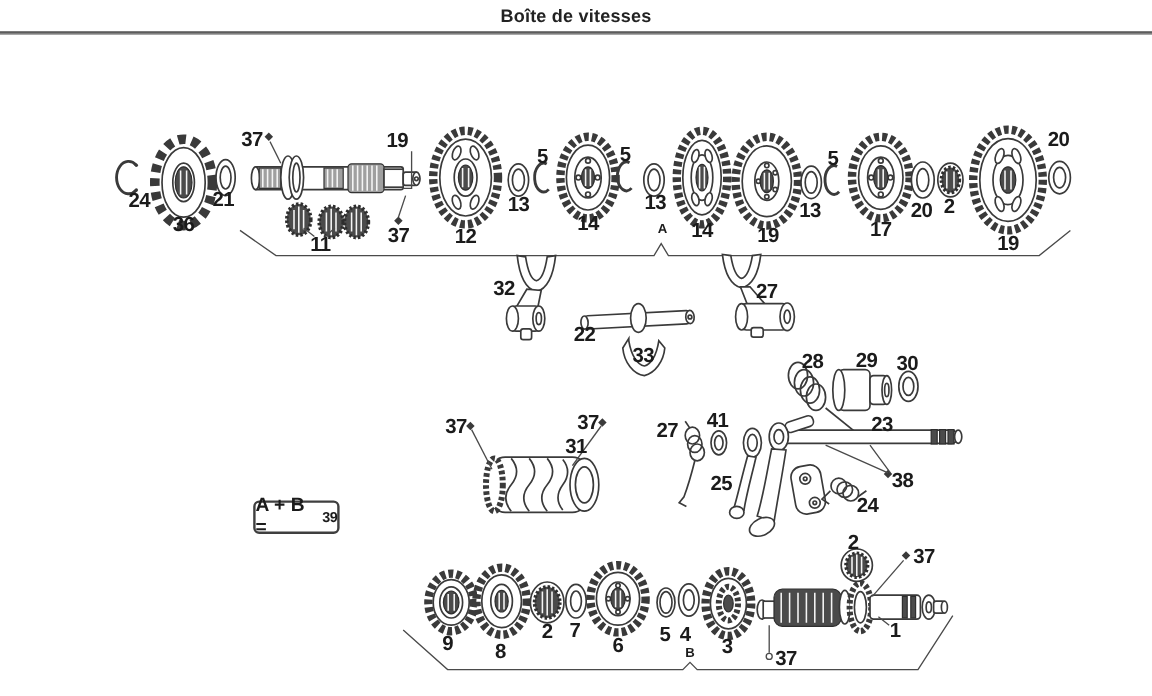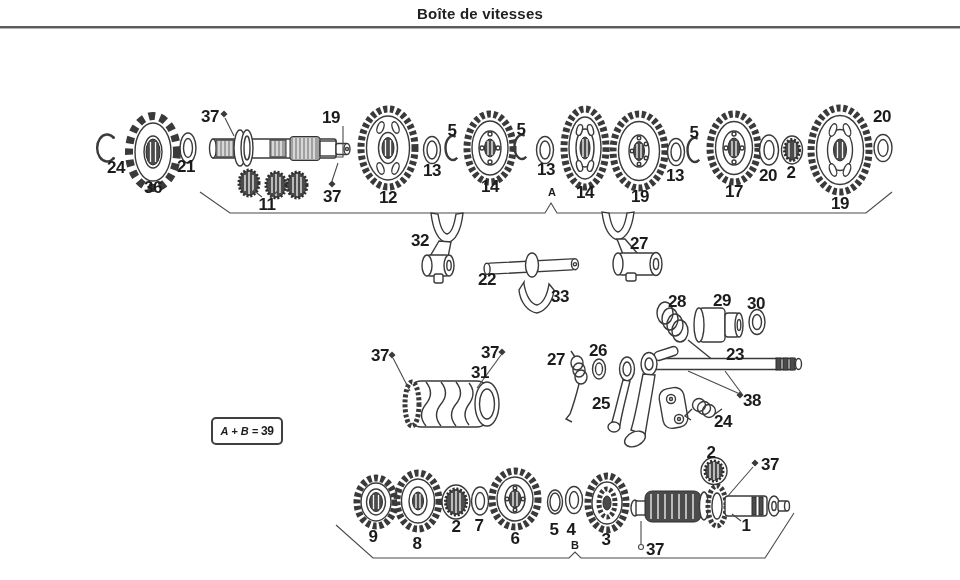--- a/index.html
+++ b/index.html
@@ -24,21 +24,21 @@
   .wl{fill:none;stroke:#f5f5f5;stroke-width:1.3;}
   .ld{fill:none;stroke:#4a4a4a;stroke-width:1.1;}
   .dm{fill:#3a3a3a;}
   
   .co{position:absolute;transform:translate(-50%,-50%);font-size:17px;font-weight:bold;
       color:#1b1b1b;letter-spacing:-.5px;white-space:nowrap;line-height:1;}
   .mk{position:absolute;transform:translate(-50%,-50%);font-size:11px;font-weight:bold;
       color:#1b1b1b;line-height:1;}
   .fbox{position:absolute;width:68px;height:24px;border:2px solid #3f3f3f;border-radius:5px;
         background:#fff;display:flex;align-items:center;justify-content:center;gap:3px;}
-  .fbl{font-size:11px;font-weight:bold;color:#1b1b1b;font-style:italic;}
+  .fbl{font-size:16px;font-weight:bold;color:#1b1b1b;}
   .fbv{font-size:12px;font-weight:bold;color:#1b1b1b;letter-spacing:-.5px;}
 </style>
 </head>
 <body>
 
 <div class="page">
   <div class="title">Boîte de vitesses</div>
   <div class="rule"></div>
 
   <div class="stage">
@@ -404,33 +404,33 @@
     <div class="co" style="left:666px;top:132px">5</div>
     <div class="co" style="left:706px;top:191px">17</div>
     <div class="co" style="left:740px;top:175px">20</div>
     <div class="co" style="left:763px;top:172px">2</div>
     <div class="co" style="left:812px;top:203px">19</div>
     <div class="co" style="left:854px;top:116px">20</div>
 
     <div class="co" style="left:392px;top:240px">32</div>
     <div class="co" style="left:611px;top:243px">27</div>
     <div class="co" style="left:459px;top:279px">22</div>
-    <div class="co" style="left:532px;top:296px">33</div>
+    <div class="co" style="left:508px;top:296px">33</div>
 
     <div class="co" style="left:649px;top:301px">28</div>
     <div class="co" style="left:694px;top:300px">29</div>
     <div class="co" style="left:728px;top:303px">30</div>
     <div class="co" style="left:707px;top:354px">23</div>
     <div class="co" style="left:724px;top:400px">38</div>
 
     <div class="co" style="left:352px;top:355px">37</div>
     <div class="co" style="left:452px;top:372px">31</div>
     <div class="co" style="left:462px;top:352px">37</div>
     <div class="co" style="left:528px;top:359px">27</div>
-    <div class="co" style="left:570px;top:350px">26</div>
+    <div class="co" style="left:570px;top:350px">41</div>
     <div class="co" style="left:573px;top:403px">25</div>
     <div class="co" style="left:695px;top:421px">24</div>
     <div class="co" style="left:683px;top:452px">2</div>
 
     <div class="co" style="left:345px;top:536px">9</div>
     <div class="co" style="left:389px;top:543px">8</div>
     <div class="co" style="left:428px;top:526px">2</div>
     <div class="co" style="left:451px;top:525px">7</div>
     <div class="co" style="left:487px;top:538px">6</div>
     <div class="co" style="left:526px;top:529px">5</div>

